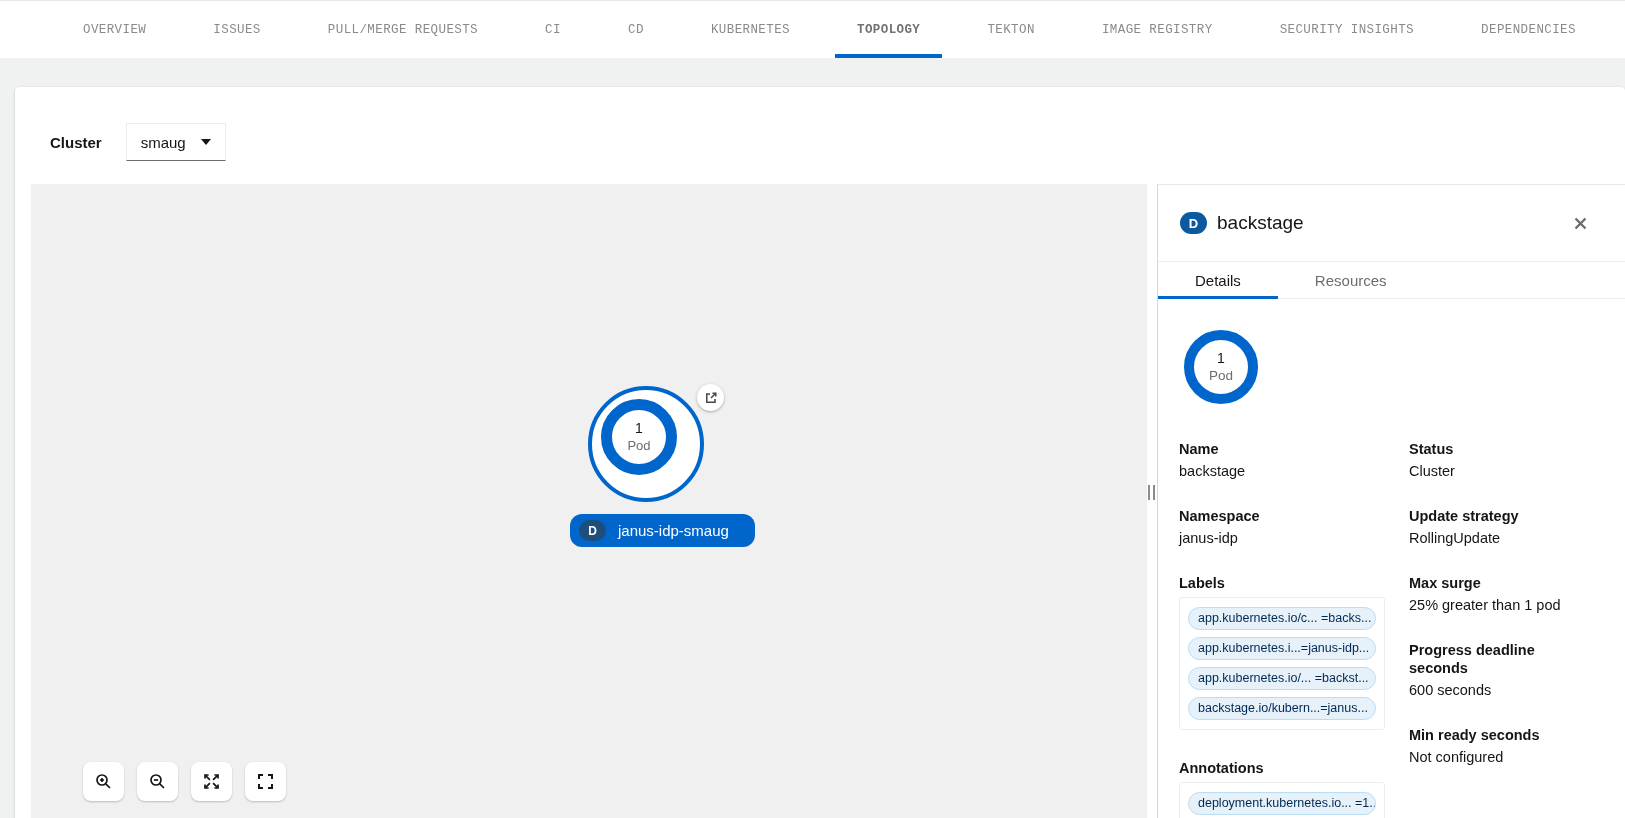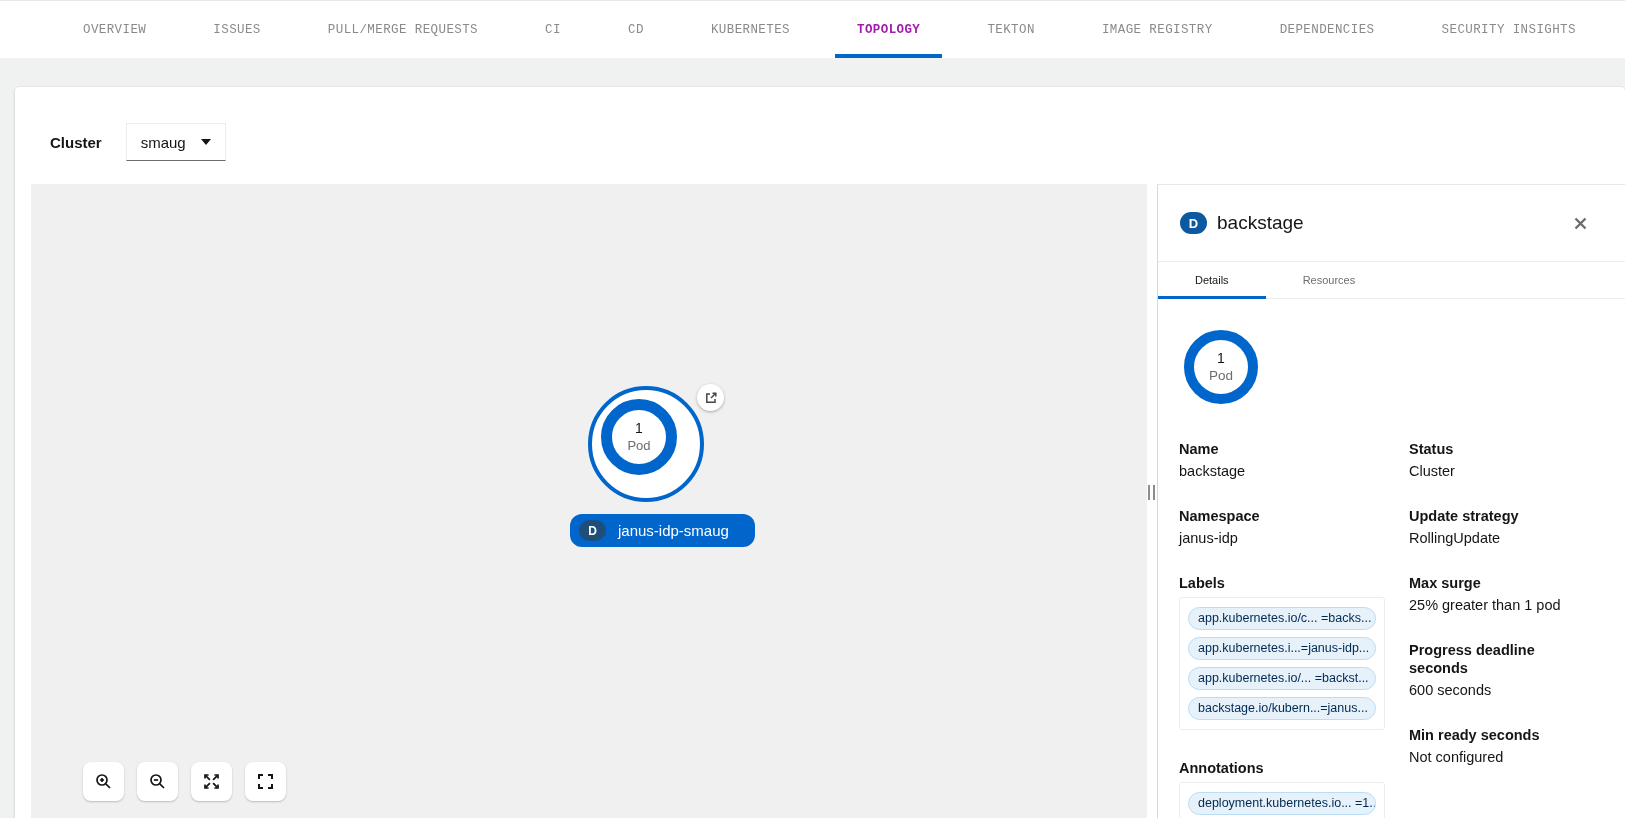--- a/index.html
+++ b/index.html
@@ -13,21 +13,21 @@
   .navbar {
     position:absolute; top:0; left:0; width:1625px; height:58px;
     background:#fff; border-top:1px solid #e8e8e8;
     display:flex; justify-content:space-between; align-items:stretch;
     padding:0 49px 0 83px;
   }
   .nav-tab {
     display:flex; align-items:center; position:relative; flex-shrink:0;
     font-size:12.5px; letter-spacing:.4px; color:#8a8a8a; cursor:pointer; white-space:nowrap;font-family:Liberation Mono, monospace;
   }
-  .nav-tab.active { color:#a21caf; font-weight:700; }
+  .nav-tab.active { color:#737373; font-weight:700; }
   .nav-tab.active::after {
     content:""; position:absolute; left:-22px; right:-22px; bottom:0; height:4px; background:#0066cc;
   }
 
   
   .card {
     position:absolute; left:15px; top:87px; width:1610px; height:760px;
     background:#fff; border-radius:4px;
     box-shadow:0 1px 3px rgba(0,0,0,.14), 0 0 2px rgba(0,0,0,.08);
   }
@@ -107,21 +107,21 @@
     width:27px; height:22px; border-radius:11px; background:#0b5aa0; flex-shrink:0;
     color:#fff; font-size:13px; font-weight:700;
     display:flex; align-items:center; justify-content:center;
   }
   .panel-title { margin-left:10px; font-size:19px; color:#151515; }
   .close-btn { margin-left:auto; background:none; border:none; padding:4px; cursor:pointer; display:flex; }
 
   .panel-tabs { height:37px; display:flex; border-bottom:1px solid #ececec; }
   .panel-tab {
     padding:0 37px; display:flex; align-items:center; position:relative;
-    font-size:11px; color:#6a6e73; cursor:pointer;
+    font-size:15px; color:#6a6e73; cursor:pointer;
   }
   .panel-tab.active { color:#151515; }
   .panel-tab.active::after {
     content:""; position:absolute; left:0; right:0; bottom:-1px; height:3px; background:#0066cc;
   }
 
   .panel-body { padding:31px 34px 0 21px; }
   .donut {
     width:74px; height:74px; border:10px solid #0066cc; border-radius:50%;
     margin:0 0 36px 5px;
@@ -167,23 +167,23 @@
     <div class="nav-tab">CD</div>
 
     <div class="nav-tab">KUBERNETES</div>
 
     <div class="nav-tab active">TOPOLOGY</div>
 
     <div class="nav-tab">TEKTON</div>
 
     <div class="nav-tab">IMAGE REGISTRY</div>
 
+    <div class="nav-tab">SECURITY INSIGHTS</div>
+
     <div class="nav-tab">DEPENDENCIES</div>
-
-    <div class="nav-tab">SECURITY INSIGHTS</div>
   </nav>
 
 <section class="card">
 
   <div class="toolbar">
     <span class="cluster-label">Cluster</span>
     <div class="select">
       <span>smaug</span>
       <span class="caret-down"></span>
     </div>

